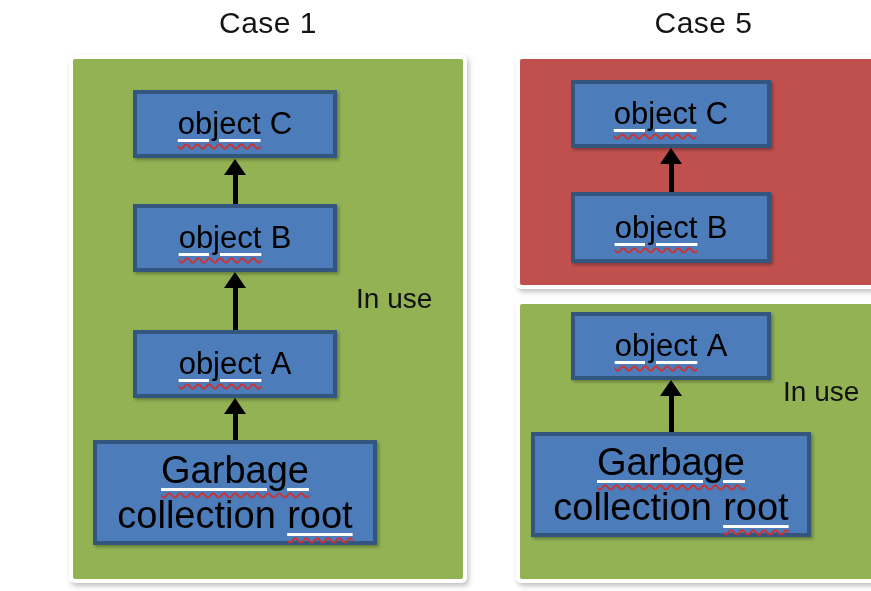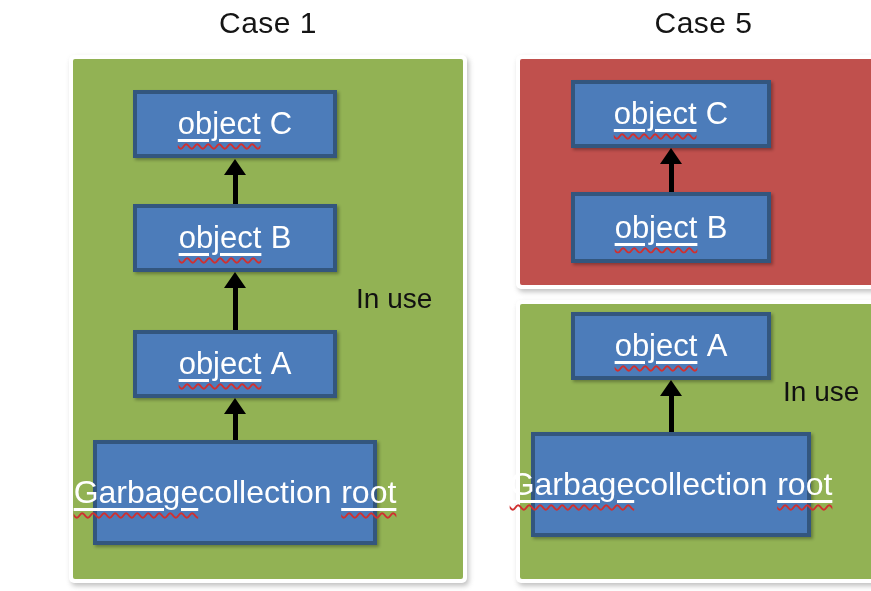--- a/index.html
+++ b/index.html
@@ -46,39 +46,39 @@
   .fill.red   { background: #c0504d; }
 
   .obox {
     position: absolute;
     background: #4c7cba;
     border: 4px solid #33567e;
     box-shadow: 2px 2px 3px rgba(0,0,0,0.30);
     display: flex;
     align-items: center;
     justify-content: center;
-    color: #ffffff;
+    color: #000000;
     font-size: 31px;
     white-space: nowrap;
   }
   
   .c1-c    { left: 60px; top: 31px;  width: 196px; height: 60px; }
   .c1-b    { left: 60px; top: 145px; width: 196px; height: 60px; }
   .c1-a    { left: 60px; top: 271px; width: 196px; height: 60px; }
   .c1-root { left: 20px; top: 381px; width: 276px; height: 97px; }
   
   .c2-c    { left: 51px; top: 21px;  width: 192px; height: 60px; }
   .c2-b    { left: 51px; top: 133px; width: 192px; height: 63px; }
   .c2-a    { left: 51px; top: 8px;   width: 192px; height: 60px; }
   .c2-root { left: 11px; top: 128px; width: 272px; height: 97px; }
 
   .obox.root-box {
-    flex-direction: row;
+    flex-direction: column;
     line-height: 45px;
-    font-size: 32px;
+    font-size: 38px;
   }
   .root-line { text-align: center; }
 
   
   .wu {
     text-decoration: underline;
     text-decoration-color: #ffffff;
     text-decoration-thickness: 2.5px;
     text-underline-offset: 5px;
   }

